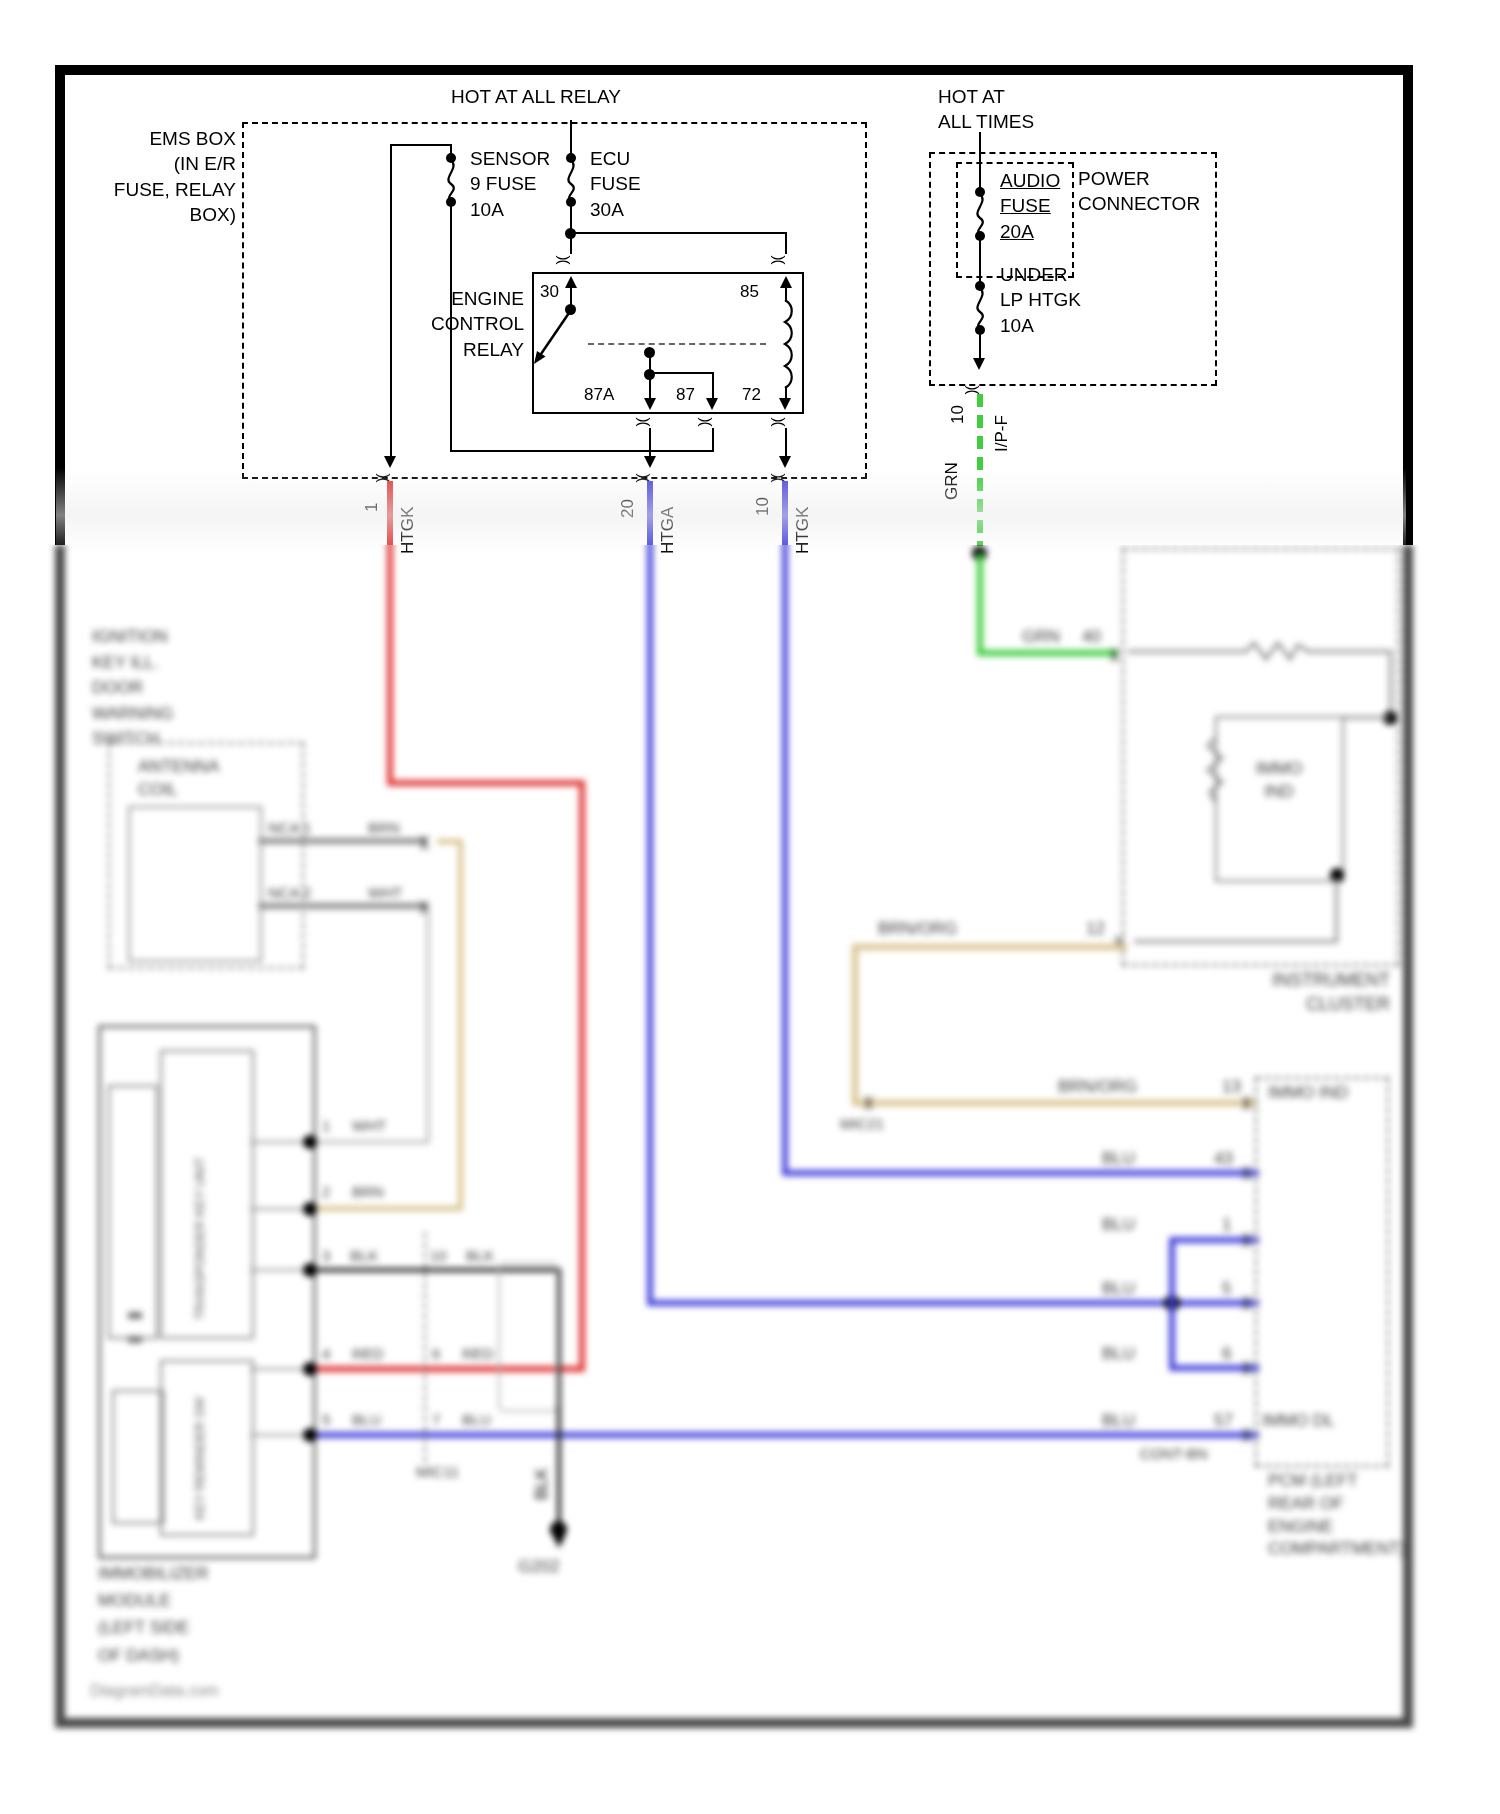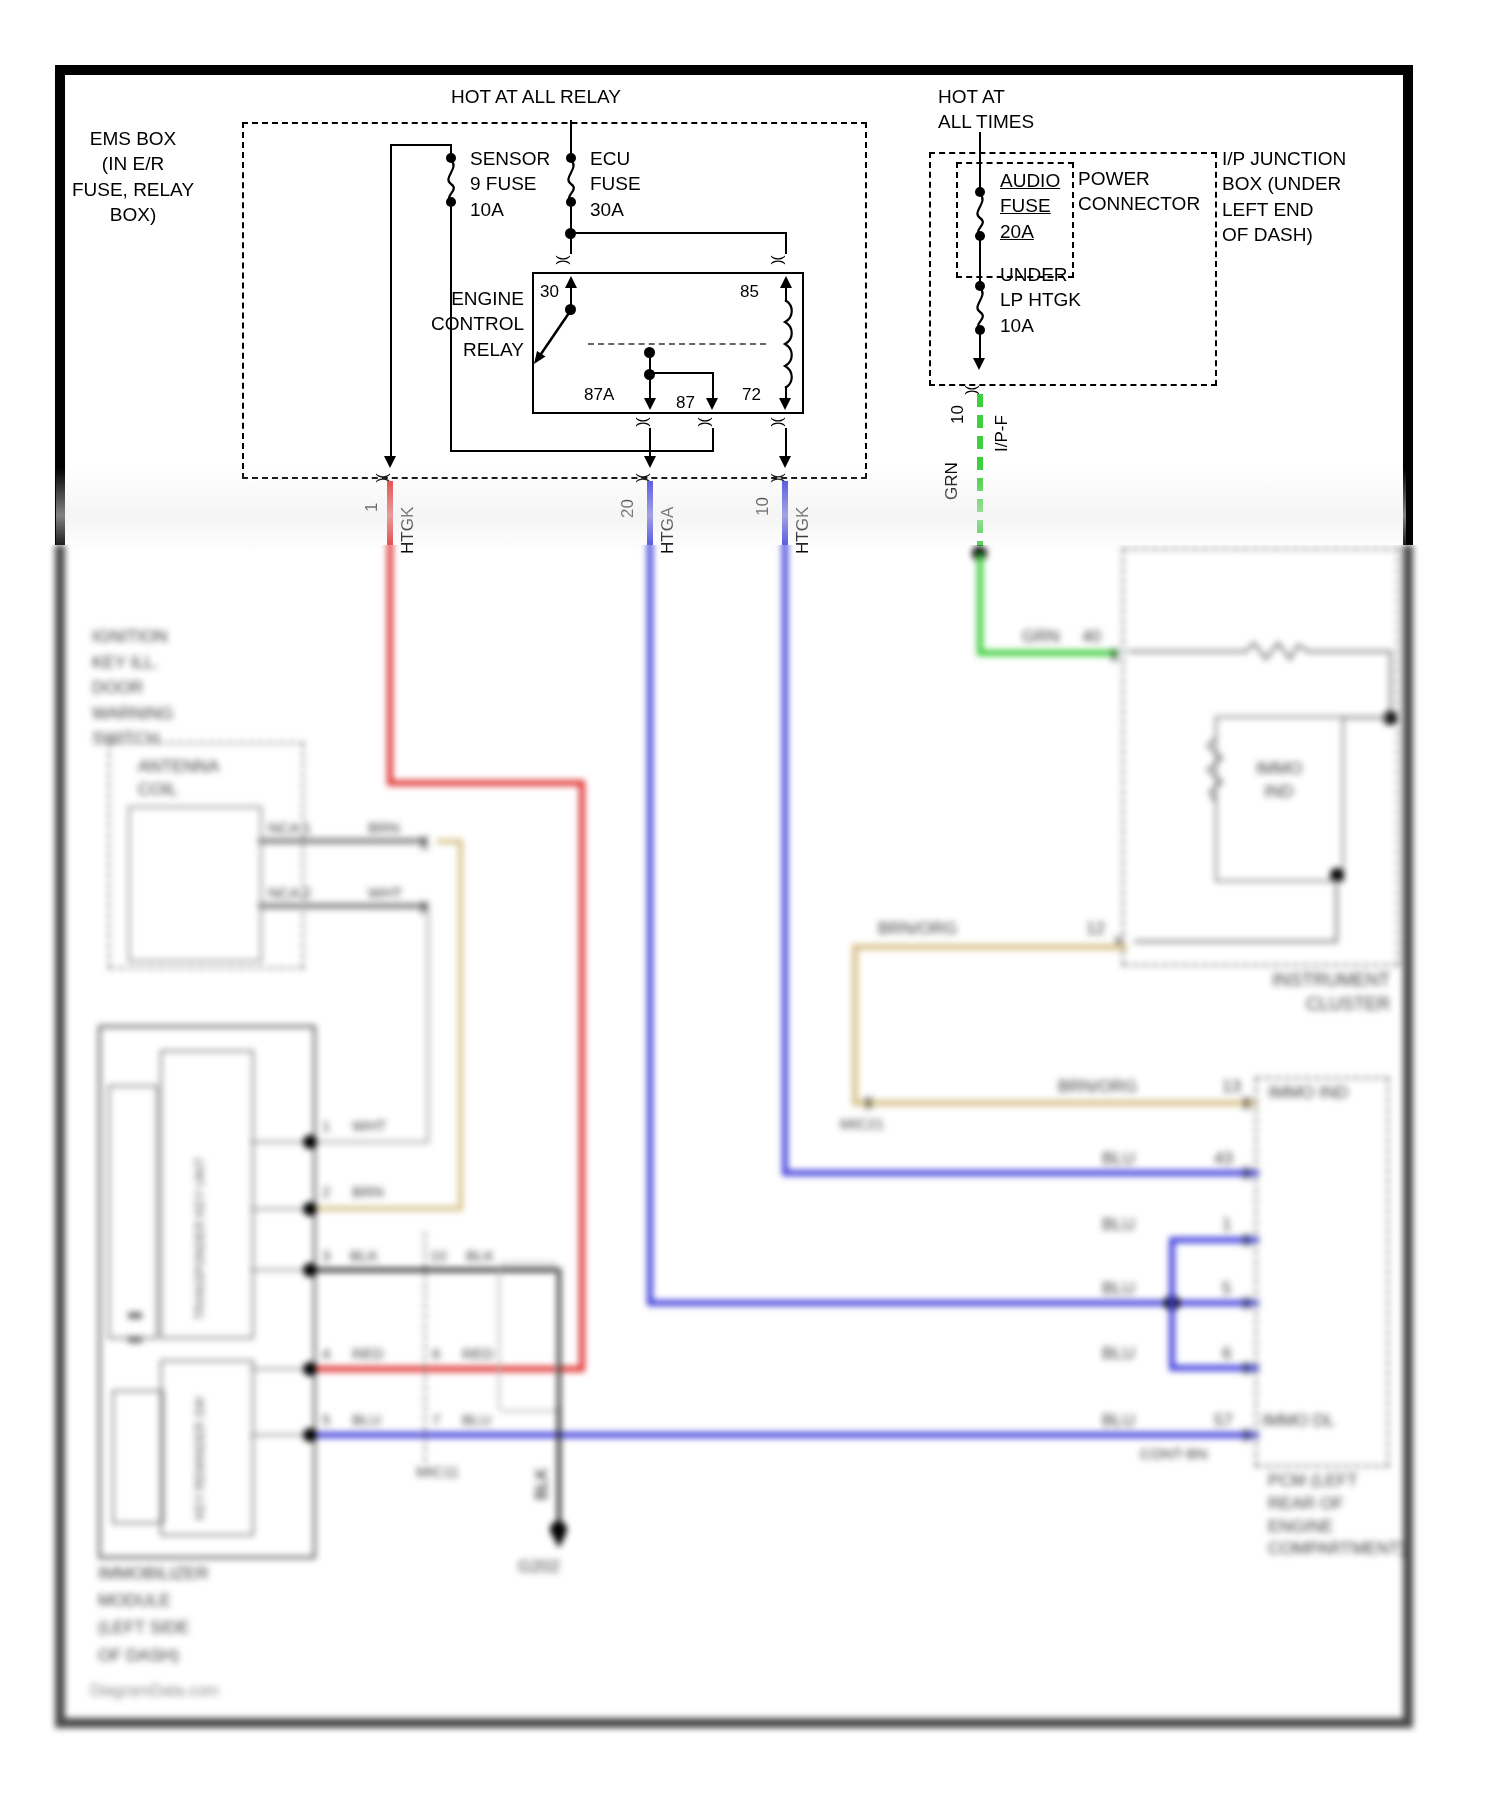--- a/index.html
+++ b/index.html
@@ -29,21 +29,21 @@
 
 <div id="canvas">
 
   <div class="abs" style="left:55px;top:65px;width:1358px;height:10px;background:#000;"></div>
   <div class="abs" style="left:55px;top:65px;width:10px;height:480px;background:#000;"></div>
   <div class="abs" style="left:1403px;top:65px;width:10px;height:480px;background:#000;"></div>
 
   <div class="lbl" style="left:430px;top:84px;width:212px;text-align:center;">HOT AT ALL RELAY</div>
 
   <div class="dashbox" style="left:242px;top:122px;width:621px;height:353px;"></div>
-  <div class="lbl ra" style="left:44px;top:126px;width:178px;text-align:center;">
+  <div class="lbl ra" style="left:58px;top:126px;width:178px;">
     <div>EMS BOX</div>
     <div>(IN E/R</div>
     <div>FUSE, RELAY</div>
     <div>BOX)</div>
   </div>
 
   <div class="wire" style="left:390px;top:144px;width:62px;height:2px;background:#000;"></div>
   <div class="wire" style="left:390px;top:144px;width:2px;height:314px;background:#000;"></div>
   <div class="wire" style="left:450px;top:144px;width:2px;height:12px;background:#000;"></div>
   <svg class="abs" style="left:442px;top:150px;" width="18" height="60" viewBox="0 0 18 60">
@@ -83,21 +83,21 @@
     <div>CONTROL</div>
     <div>RELAY</div>
   </div>
   <span class="br br-v" style="left:560px;top:252px;">)(</span>
   <span class="br br-v" style="left:775px;top:252px;">)(</span>
   <div class="arr-u" style="left:565px;top:276px;"></div>
   <div class="arr-u" style="left:780px;top:276px;"></div>
   <div class="lbl sm" style="left:540px;top:281px;">30</div>
   <div class="lbl sm" style="left:740px;top:281px;">85</div>
   <div class="lbl sm" style="left:584px;top:384px;">87A</div>
-  <div class="lbl sm" style="left:676px;top:392px;">87</div>
+  <div class="lbl sm" style="left:676px;top:384px;">87</div>
   <div class="lbl sm" style="left:742px;top:384px;">72</div>
   <div class="wire" style="left:570px;top:287px;width:2px;height:22px;background:#000;"></div>
   <div class="dot" style="left:565px;top:304px;width:11px;height:11px;"></div>
   <svg class="abs" style="left:524px;top:300px;" width="60" height="70" viewBox="0 0 60 70">
     <line x1="47" y1="10" x2="17" y2="54" stroke="#000" stroke-width="2.5"></line>
     <polygon points="10,64 21.5,56.5 13,51" fill="#000"></polygon>
   </svg>
   <div class="wire" style="left:588px;top:343px;width:178px;height:0;border-top:2px dashed #666;"></div>
   <div class="dot" style="left:644px;top:347px;width:11px;height:11px;"></div>
   <div class="dot" style="left:644px;top:369px;width:11px;height:11px;"></div>
@@ -138,26 +138,20 @@
 
   <div class="lbl" style="left:938px;top:84px;">
     <div>HOT AT</div>
     <div>ALL TIMES</div>
   </div>
   <div class="dashbox" style="left:929px;top:152px;width:284px;height:230px;"></div>
   <div class="dashbox" style="left:956px;top:162px;width:114px;height:112px;"></div>
   <div class="lbl" style="left:1078px;top:166px;">
     <div>POWER</div>
     <div>CONNECTOR</div>
-  </div>
-  <div class="lbl" style="left:1222px;top:146px;">
-    <div>I/P JUNCTION</div>
-    <div>BOX (UNDER</div>
-    <div>LEFT END</div>
-    <div>OF DASH)</div>
   </div>
   <div class="wire" style="left:979px;top:132px;width:2px;height:58px;background:#000;"></div>
   <svg class="abs" style="left:971px;top:184px;" width="18" height="60" viewBox="0 0 18 60">
     <circle cx="9" cy="8" r="5" fill="#000"></circle>
       <circle cx="9" cy="52" r="5" fill="#000"></circle>
     <path d="M9,10 C18,18 0,28 9,34 C18,40 2,46 9,50" stroke="#000" stroke-width="2.2" fill="none"></path>
   </svg>
   <div class="lbl" style="left:1000px;top:168px;text-decoration:underline;">
     <div>AUDIO</div>
     <div>FUSE</div>

